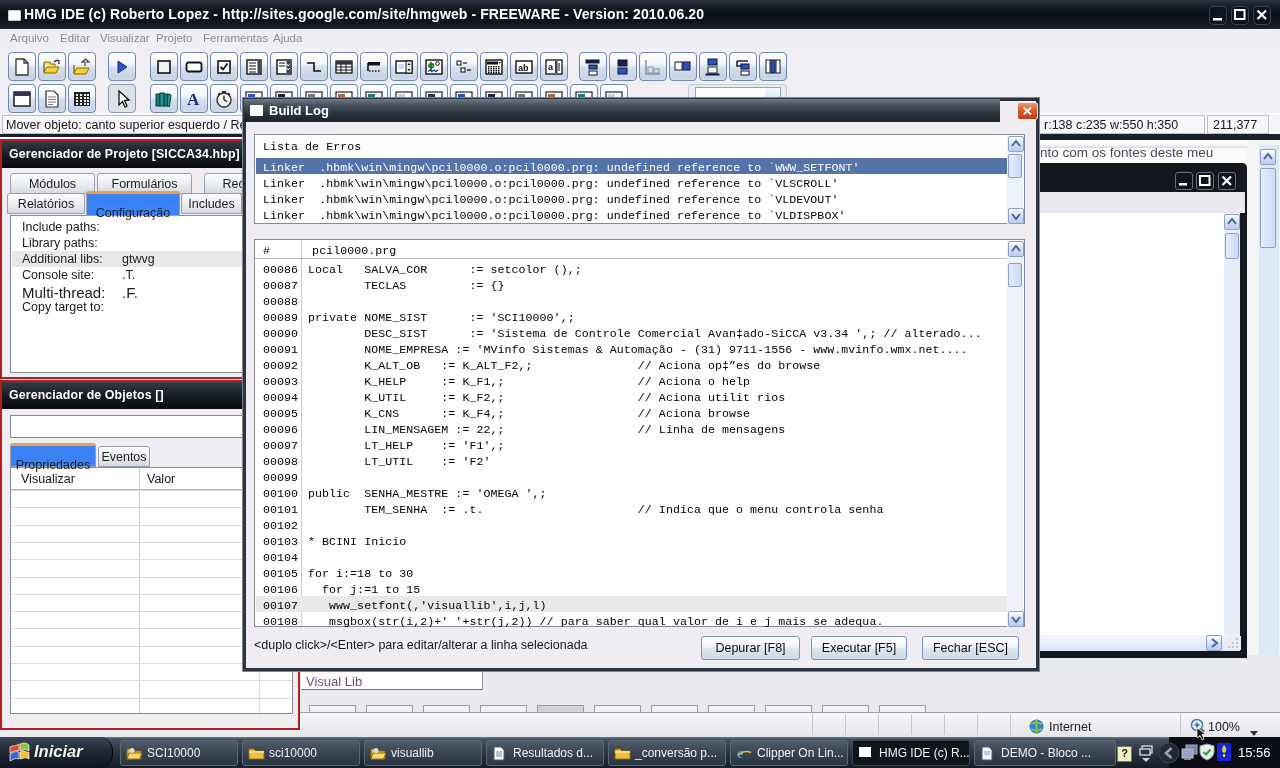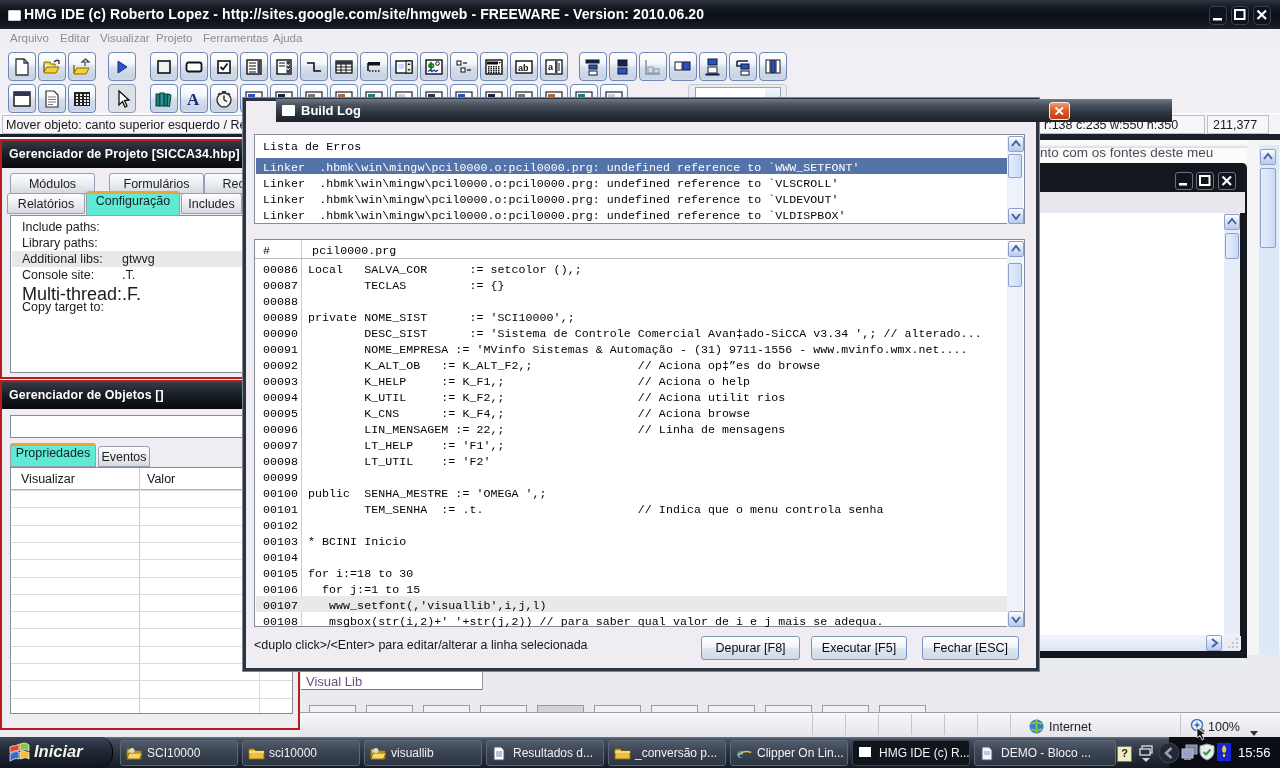--- a/index.html
+++ b/index.html
@@ -19,21 +19,21 @@
 .tbtn.pressed { background:#dde1e9; border-color:#8e99ab; }
 #statusbar { left:0; top:113px; width:1280px; height:21px; background:#f4f3f6; border-top:1px solid #ffffff; }
 #statusbar .cell { position:absolute; top:1px; height:19px; border:1px solid #bcc0ca; background:#f7f6f9; }
 #statusbar .txt { position:absolute; top:4px; font-size:12.5px; color:#17171c; white-space:nowrap; }
 .panel { position:absolute; border:2px solid #b91c1c; background:#efedf1; }
 .phead { position:absolute; background:linear-gradient(180deg,#363d48 0%,#1a1f27 45%,#07090d 100%); }
 .phead span { position:absolute; left:7px; top:6px; color:#fff; font-weight:bold; font-size:12.4px; letter-spacing:0.1px; white-space:nowrap;}
 .tab { position:absolute; height:21px; border:1px solid #97a0b2; border-radius:3px 3px 0 0;
   background:linear-gradient(180deg,#fdfdfe 0%,#eceef2 50%,#d5d8e0 100%);
   text-align:center; font-size:12.5px; color:#1d1d22; padding-top:3px; }
-.tab.sel { background:#5eead4; border-top:3px solid #f0a23a; padding-top:0; z-index:3; }
+.tab.sel { background:#3b82f6; border-top:3px solid #f0a23a; padding-top:12px; z-index:3; }
 pre.code { position:absolute; font-family:"Liberation Mono", monospace; font-size:11.6px; line-height:16px;
   letter-spacing:0.06px; color:#000; white-space:pre; margin:0; }
 .whitebox { position:absolute; background:#fff; border:1px solid #858b98; }
 .vsb { position:absolute; width:16px; background:#eef2fb; }
 .sbtn { position:absolute; width:16px; height:16px; border:1px solid #8ba0cc; border-radius:2px;
   background:linear-gradient(180deg,#fdfeff,#cfdcf3 60%,#b9cbec); }
 .sthumb { position:absolute; width:14px; left:1px; border:1px solid #8ba0cc; border-radius:2px;
   background:linear-gradient(90deg,#e6eefb,#cbdbf4); }
 .btn { position:absolute; height:24px; border:1px solid #7b94c4; border-radius:3px;
   background:linear-gradient(180deg,#ffffff 0%,#f1f4f9 45%,#dde4f0 55%,#cfd9ea 100%);
@@ -504,21 +504,21 @@
 <div class="txt" style="left:1213px;">211,377</div>
 </div>
 </div>
 <div style="position:absolute;left:0;top:0;z-index:20;">
 <div class="abs" style="left:0;top:137px;width:300px;height:2px;background:#f4f4f6;"></div>
 <div class="panel" style="left:0;top:139px;width:300px;height:240px;">
 <div class="phead" style="left:0;top:0;width:296px;height:27px;">
         <span>Gerenciador de Projeto [SICCA34.hbp]</span>
       </div>
 <div class="tab" style="left:8px;top:32px;width:85px;">Módulos</div>
-<div class="tab" style="left:95px;top:32px;width:95px;margin-left:12px;">Formulários</div>
+<div class="tab" style="left:95px;top:32px;width:95px;">Formulários</div>
 <div class="tab" style="left:202px;top:32px;width:90px;">Recursos</div>
 <div class="tab" style="left:5px;top:52px;width:78px;">Relatórios</div>
 <div class="tab sel" style="left:84px;top:50px;width:94px;height:25px;">Configuração</div>
 <div class="tab" style="left:179px;top:52px;width:61px;">Includes</div>
 <div class="whitebox" style="left:8px;top:74px;width:284px;height:158px;">
 <div style="position:absolute;left:1px;top:3px;width:280px;height:16px;font-size:12.5px;color:#1b1b20;">
           <span style="position:absolute;left:10px;top:1px;">Include paths:</span>
           <span style="position:absolute;left:110px;top:1px;"></span>
         </div>
 <div style="position:absolute;left:1px;top:19px;width:280px;height:16px;font-size:12.5px;color:#1b1b20;">
@@ -526,21 +526,21 @@
           <span style="position:absolute;left:110px;top:1px;"></span>
         </div>
 <div style="position:absolute;left:1px;top:35px;width:280px;height:16px;background:#e9e9eb;font-size:12.5px;color:#1b1b20;">
           <span style="position:absolute;left:10px;top:1px;">Additional libs:</span>
           <span style="position:absolute;left:110px;top:1px;">gtwvg</span>
         </div>
 <div style="position:absolute;left:1px;top:51px;width:280px;height:16px;font-size:12.5px;color:#1b1b20;">
           <span style="position:absolute;left:10px;top:1px;">Console site:</span>
           <span style="position:absolute;left:110px;top:1px;">.T.</span>
         </div>
-<div style="position:absolute;left:1px;top:67px;width:280px;height:16px;font-size:18px;color:#1b1b20;">
+<div style="position:absolute;left:1px;top:67px;width:280px;height:16px;font-size:15px;color:#1b1b20;">
           <span style="position:absolute;left:10px;top:1px;">Multi-thread:</span>
           <span style="position:absolute;left:110px;top:1px;">.F.</span>
         </div>
 <div style="position:absolute;left:1px;top:83px;width:280px;height:16px;font-size:12.5px;color:#1b1b20;">
           <span style="position:absolute;left:10px;top:1px;">Copy target to:</span>
           <span style="position:absolute;left:110px;top:1px;"></span>
         </div>
 </div>
 </div>
 <div class="panel" style="left:0;top:380px;width:300px;height:350px;">
@@ -567,21 +567,21 @@
 <div style="position:absolute;left:0;top:143.1px;width:281px;height:1px;background:#d8dce2;"></div>
 <div style="position:absolute;left:0;top:160.4px;width:281px;height:1px;background:#d8dce2;"></div>
 <div style="position:absolute;left:0;top:177.7px;width:281px;height:1px;background:#d8dce2;"></div>
 <div style="position:absolute;left:0;top:195.0px;width:281px;height:1px;background:#d8dce2;"></div>
 <div style="position:absolute;left:0;top:212.3px;width:281px;height:1px;background:#d8dce2;"></div>
 <div style="position:absolute;left:0;top:229.6px;width:281px;height:1px;background:#d8dce2;"></div>
 </div>
 </div>
 </div>
 <div style="position:absolute;left:242px;top:97px;width:798px;height:575px;z-index:50;background:#efedf1;border:1px solid #7e8694;box-shadow:inset 0 0 0 3px #2d3440;">
-<div style="position:absolute;left:1px;top:1px;width:896px;height:23px;background:linear-gradient(180deg,#707987 0%,#4a535f 25%,#2b323c 65%,#1c222c 100%);margin-left:32px;">
+<div style="position:absolute;left:1px;top:1px;width:756px;height:23px;background:linear-gradient(180deg,#707987 0%,#4a535f 25%,#2b323c 65%,#1c222c 100%);">
       <div style="position:absolute;left:6px;top:6px;width:13px;height:11px;background:#fff;border-radius:1px;"></div>
       <div style="position:absolute;left:25px;top:4px;color:#fff;font-weight:bold;font-size:13px;">Build Log</div>
       <div style="position:absolute;left:773px;top:3px;width:21px;height:18px;border:1px solid #f4f0ee;border-radius:3px;background:linear-gradient(180deg,#f09a74 0%,#dd5c2a 45%,#c23d0e 100%);text-align:center;"><svg width="17" height="16">
           <path d="M4.5 4.5 L12 11.5 M12 4.5 L4.5 11.5" stroke="#fff" stroke-width="1.8"></path>
         </svg></div>
     </div>
 <div class="whitebox" style="left:11px;top:36px;width:771px;height:90px;">
 <pre class="code" style="left:8px;top:4px;">Lista de Erros</pre>
 <div style="position:absolute;left:1px;top:59px;width:752px;height:16px;"></div>
 <div style="position:absolute;left:1px;top:23px;width:751px;height:16px;background:#5473a9;"></div>

